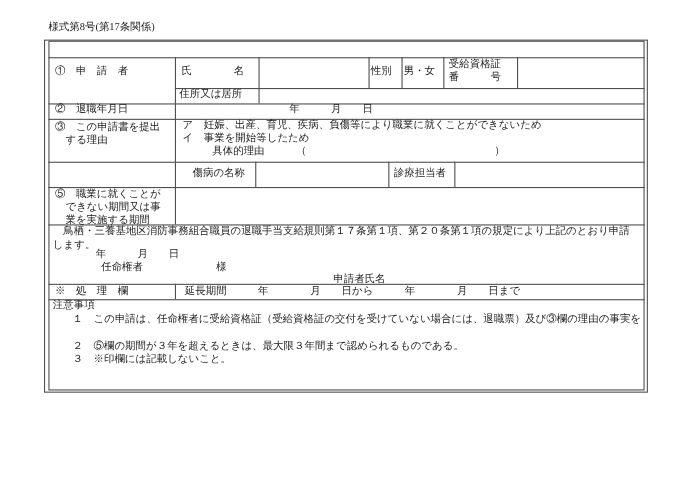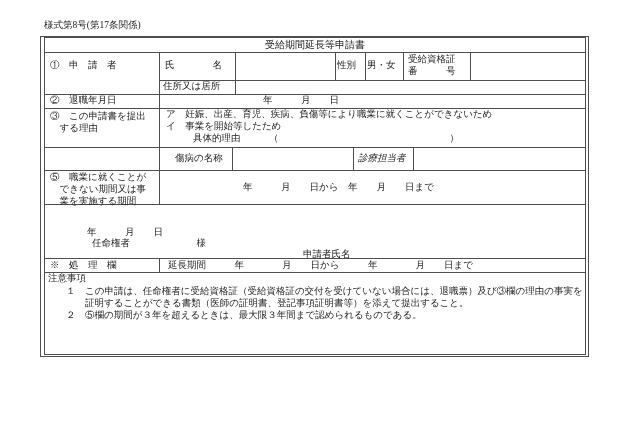--- a/index.html
+++ b/index.html
@@ -38,52 +38,52 @@
   <div class="vl" style="left:159px;top:258px;height:14px;"></div>
   <div class="vl" style="left:235px;top:52px;height:42px;"></div>
   <div class="vl" style="left:335px;top:52px;height:28px;"></div>
   <div class="vl" style="left:365px;top:52px;height:28px;"></div>
   <div class="vl" style="left:403px;top:52px;height:28px;"></div>
   <div class="vl" style="left:470px;top:52px;height:28px;"></div>
   <div class="vl" style="left:232px;top:147px;height:23px;"></div>
   <div class="vl" style="left:353px;top:147px;height:23px;"></div>
   <div class="vl" style="left:413px;top:147px;height:23px;"></div>
 
-  <span class="txt title center" style="left:44px;top:39px;width:542px;">受給期間延長等申請書</span>
 
   <span class="txt" style="left:50px;top:60px;">①　申　請　者</span>
   <span class="txt" style="left:165px;top:60px;">氏　　　　名</span>
   <span class="txt" style="left:337px;top:60px;">性別</span>
   <span class="txt" style="left:367px;top:60px;">男・女</span>
   <span class="txt" style="left:408px;top:54px;">受給資格証</span>
   <span class="txt" style="left:408px;top:66px;">番　　　号</span>
   <span class="txt" style="left:163px;top:81px;">住所又は居所</span>
 
   <span class="txt" style="left:50px;top:95px;font-family:Liberation Serif, serif;">②　退職年月日</span>
   <span class="txt" style="left:263px;top:95px;">年　　　月　　日</span>
 
   <span class="txt" style="left:50px;top:111px;">③　この申請書を提出
 　する理由</span>
   <span class="txt" style="left:166px;top:109px;">ア　妊娠、出産、育児、疾病、負傷等により職業に就くことができないため</span>
   <span class="txt" style="left:166px;top:121px;">イ　事業を開始等したため</span>
   <span class="txt" style="left:193px;top:133px;">具体的理由　　　（　　　　　　　　　　　　　　　　　　）</span>
 
   <span class="txt" style="left:175px;top:153px;">傷病の名称</span>
-  <span class="txt" style="left:358px;top:153px;font-style:italic;">診療担当者</span>
+  <span class="txt" style="left:358px;top:153px;">診療担当者</span>
 
   <span class="txt" style="left:50px;top:172px;">⑤　職業に就くことが
 　できない期間又は事
 　業を実施する期間</span>
-  <span class="txt" style="left:243px;top:182px;">年　　　月　　日から　年　　月　　日まで</span>
 
+  <span class="txt" style="left:48px;top:206px;">　鳥栖・三養基地区消防事務組合職員の退職手当支給規則第１７条第１項、第２０条第１項の規定により上記のとおり申請
+します。</span>
   <span class="txt" style="left:87px;top:227px;">年　　　月　　日</span>
   <span class="txt" style="left:68px;top:238px;margin-left:24px;">任命権者　　　　　　　様</span>
   <span class="txt" style="left:303px;top:249px;">申請者氏名</span>
 
   <span class="txt" style="left:50px;top:260px;">※　処　理　欄</span>
   <span class="txt" style="left:168px;top:260px;">延長期間　　　年　　　　月　　日から　　　年　　　　月　　日まで</span>
 
   <span class="txt" style="left:48px;top:273px;">注意事項</span>
   <span class="txt" style="left:66px;top:286px;">１　この申請は、任命権者に受給資格証（受給資格証の交付を受けていない場合には、退職票）及び③欄の理由の事実を</span>
-  <span class="txt" style="left:85px;top:298px;">証明することができる書類（医師の証明書、登記事項証明書等）を添えて提出すること。</span>
   <span class="txt" style="left:66px;top:310px;">２　⑤欄の期間が３年を超えるときは、最大限３年間まで認められるものである。</span>
+  <span class="txt" style="left:66px;top:322px;">３　※印欄には記載しないこと。</span>
 
 </div>
 
 </body></html>

